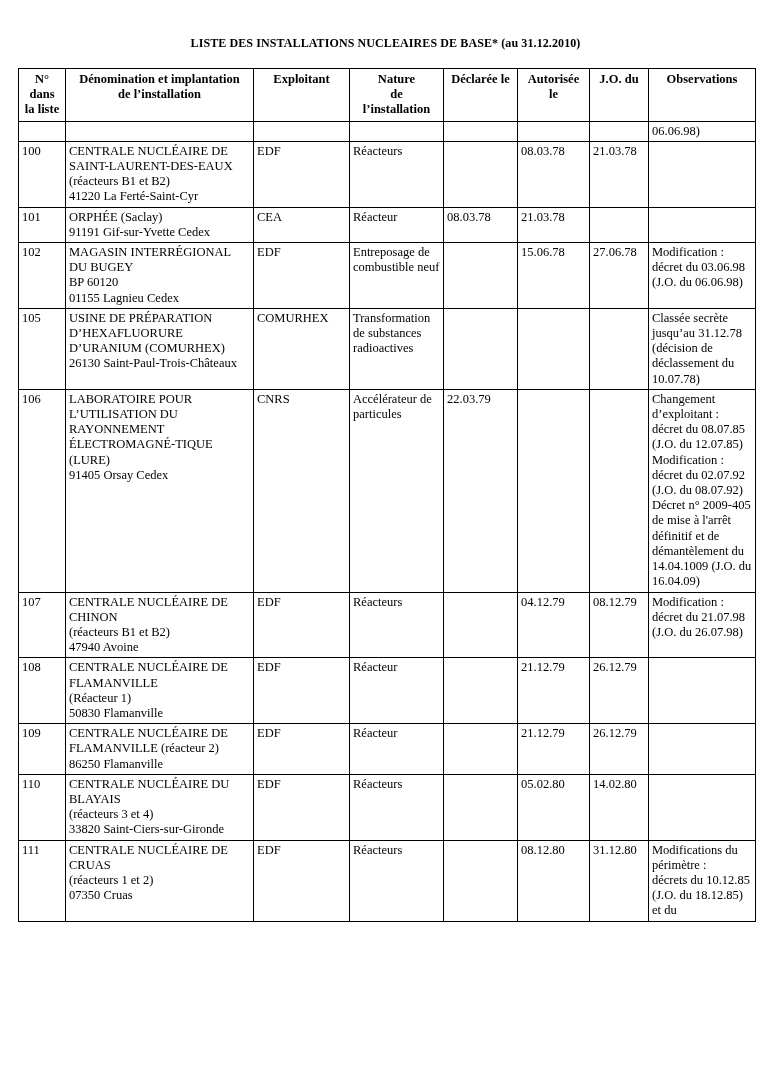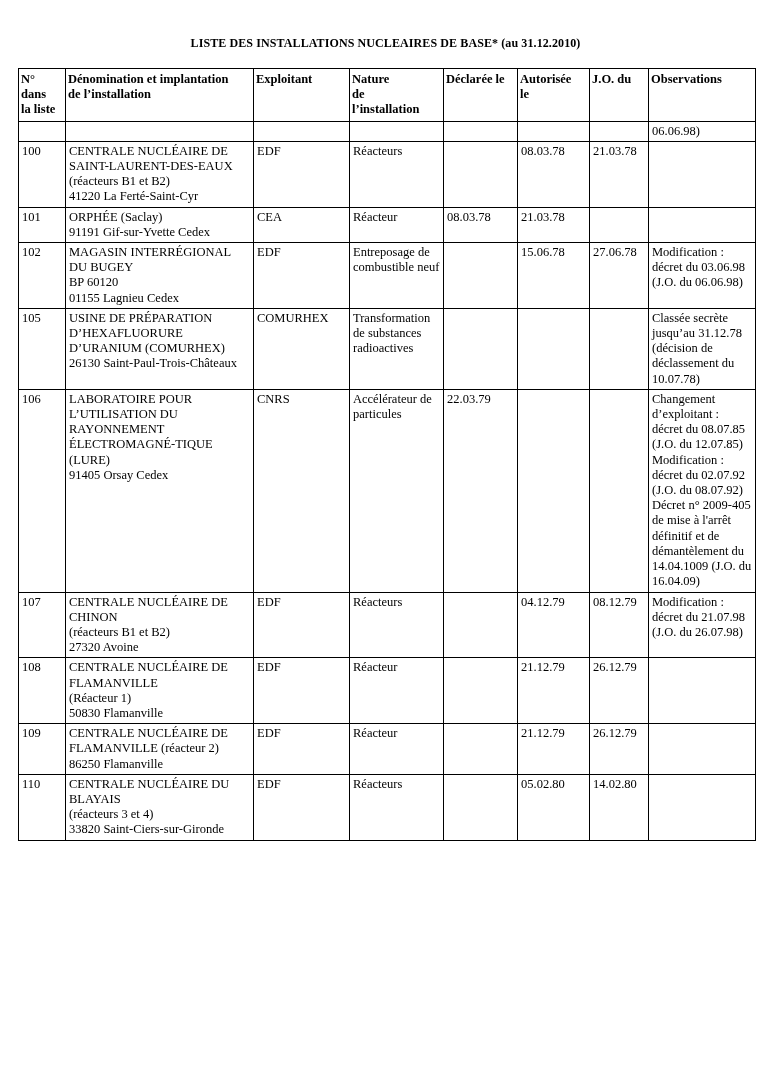--- a/index.html
+++ b/index.html
@@ -39,21 +39,21 @@
     vertical-align: top;
     padding: 2px 3px;
     font-size: 12.5px;
     line-height: 15.2px;
     white-space: pre-line;
     overflow: hidden;
     word-wrap: break-word;
   }
   table.inb-table th {
     font-weight: bold;
-    text-align: left;
+    text-align: center;
     padding: 3px 2px;
   }
   td.col-numero { padding-left: 5px; }
   td.col-declaree, td.col-autorisee, td.col-jo { padding-left: 5px; }
 </style>
 </head>
 <body>
 
 <div class="page">
   <div class="doc-title">LISTE DES INSTALLATIONS NUCLEAIRES DE BASE* (au 31.12.2010)</div>
@@ -154,21 +154,21 @@
           <td class="col-autorisee"></td>
           <td class="col-jo"></td>
           <td class="col-observations">Changement d’exploitant : décret du 08.07.85 (J.O. du 12.07.85)
 Modification : décret du 02.07.92 (J.O. du 08.07.92)
 Décret n° 2009-405 de mise à l'arrêt définitif et de démantèlement du 14.04.1009 (J.O. du 16.04.09)</td>
         </tr>
         <tr>
           <td class="col-numero">107</td>
           <td class="col-denomination">CENTRALE NUCLÉAIRE DE CHINON
 (réacteurs B1 et B2)
-27320 Avoine</td>
+47940 Avoine</td>
           <td class="col-exploitant">EDF</td>
           <td class="col-nature">Réacteurs</td>
           <td class="col-declaree"></td>
           <td class="col-autorisee">04.12.79</td>
           <td class="col-jo">08.12.79</td>
           <td class="col-observations">Modification : décret du 21.07.98 (J.O. du 26.07.98)</td>
         </tr>
         <tr>
           <td class="col-numero">108</td>
           <td class="col-denomination">CENTRALE NUCLÉAIRE DE FLAMANVILLE
@@ -196,16 +196,29 @@
           <td class="col-numero">110</td>
           <td class="col-denomination">CENTRALE NUCLÉAIRE DU BLAYAIS
 (réacteurs 3 et 4)
 33820 Saint-Ciers-sur-Gironde</td>
           <td class="col-exploitant">EDF</td>
           <td class="col-nature">Réacteurs</td>
           <td class="col-declaree"></td>
           <td class="col-autorisee">05.02.80</td>
           <td class="col-jo">14.02.80</td>
           <td class="col-observations"></td>
+        </tr>
+        <tr>
+          <td class="col-numero">111</td>
+          <td class="col-denomination">CENTRALE NUCLÉAIRE DE CRUAS
+(réacteurs 1 et 2)
+07350 Cruas</td>
+          <td class="col-exploitant">EDF</td>
+          <td class="col-nature">Réacteurs</td>
+          <td class="col-declaree"></td>
+          <td class="col-autorisee">08.12.80</td>
+          <td class="col-jo">31.12.80</td>
+          <td class="col-observations">Modifications du périmètre :
+décrets du 10.12.85 (J.O. du 18.12.85) et du</td>
         </tr>
       </tbody>
   </table>
 </div>
 
 </body></html>

